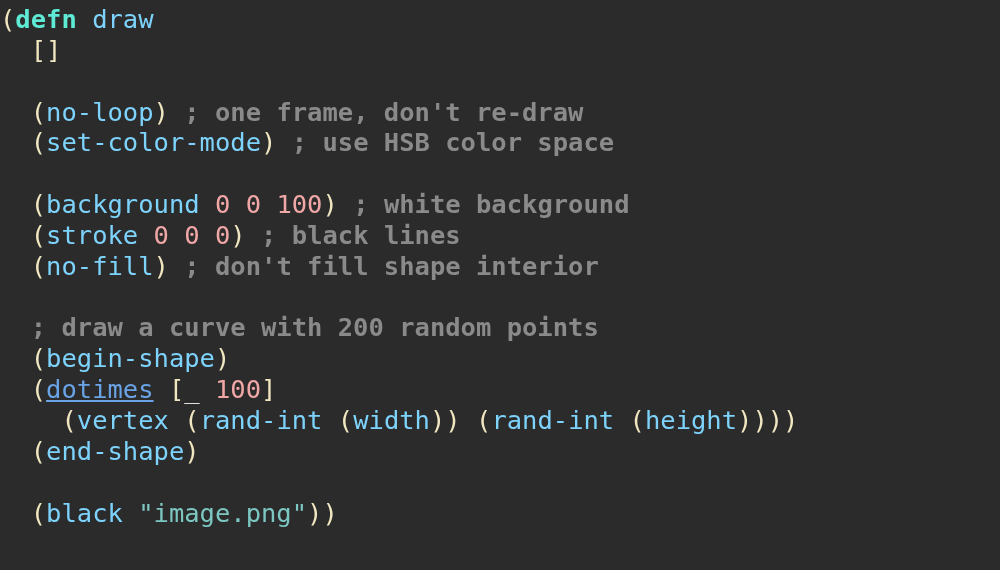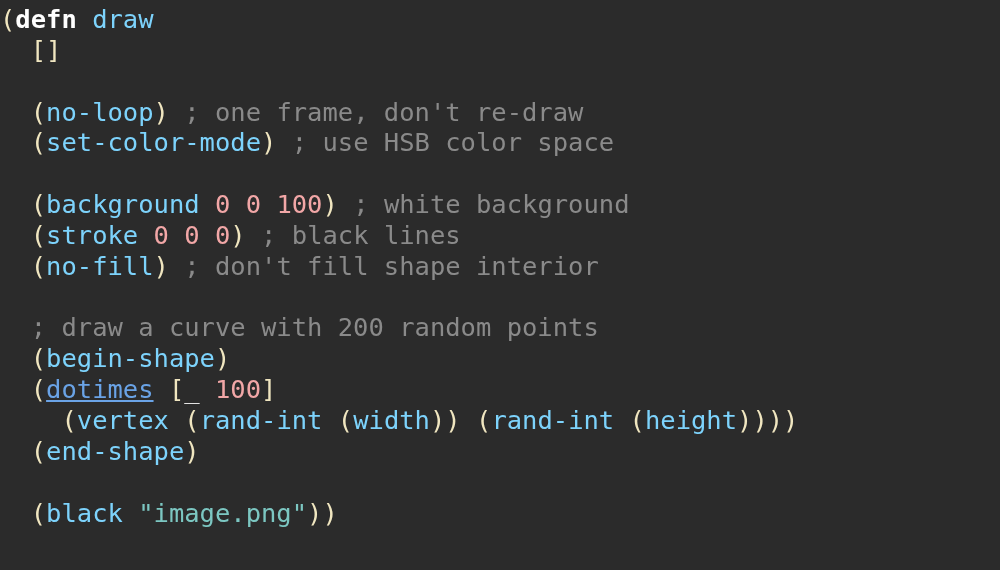--- a/index.html
+++ b/index.html
@@ -13,26 +13,26 @@
   pre.code {
     margin: 0;
     padding: 4px 0 0 0;
     font-family: "Consolas", "Menlo", "DejaVu Sans Mono", monospace;
     font-size: 25.5px;
     line-height: 1.21;
     white-space: pre;
     color: #e8e8e8;
   }
   .p   { color: #f0e6c0; }   
-  .kw  { color: #ffffff; font-weight: bold; } 
+  .kw  { color: #5eead4; font-weight: bold; } 
   .fn  { color: #7dd3fc; }   
   .kw2 { color: #6aa3e6; text-decoration: underline; }   
   .num { color: #f2a7a7; }   
   .str { color: #7cc7c2; }   
-  .cmt { color: #8a8a8a; }   
+  .cmt { color: #8a8a8a; font-weight: bold; }   
   .sym { color: #e8e8e8; }   
 </style>
 </head>
 <body>
 
 <pre class="code"><span class="p">(</span><span class="kw">defn</span> <span class="fn">draw</span>
   <span class="p">[]</span>
 
   <span class="p">(</span><span class="fn">no-loop</span><span class="p">)</span> <span class="cmt">; one frame, don't re-draw</span>
   <span class="p">(</span><span class="fn">set-color-mode</span><span class="p">)</span> <span class="cmt">; use HSB color space</span>

